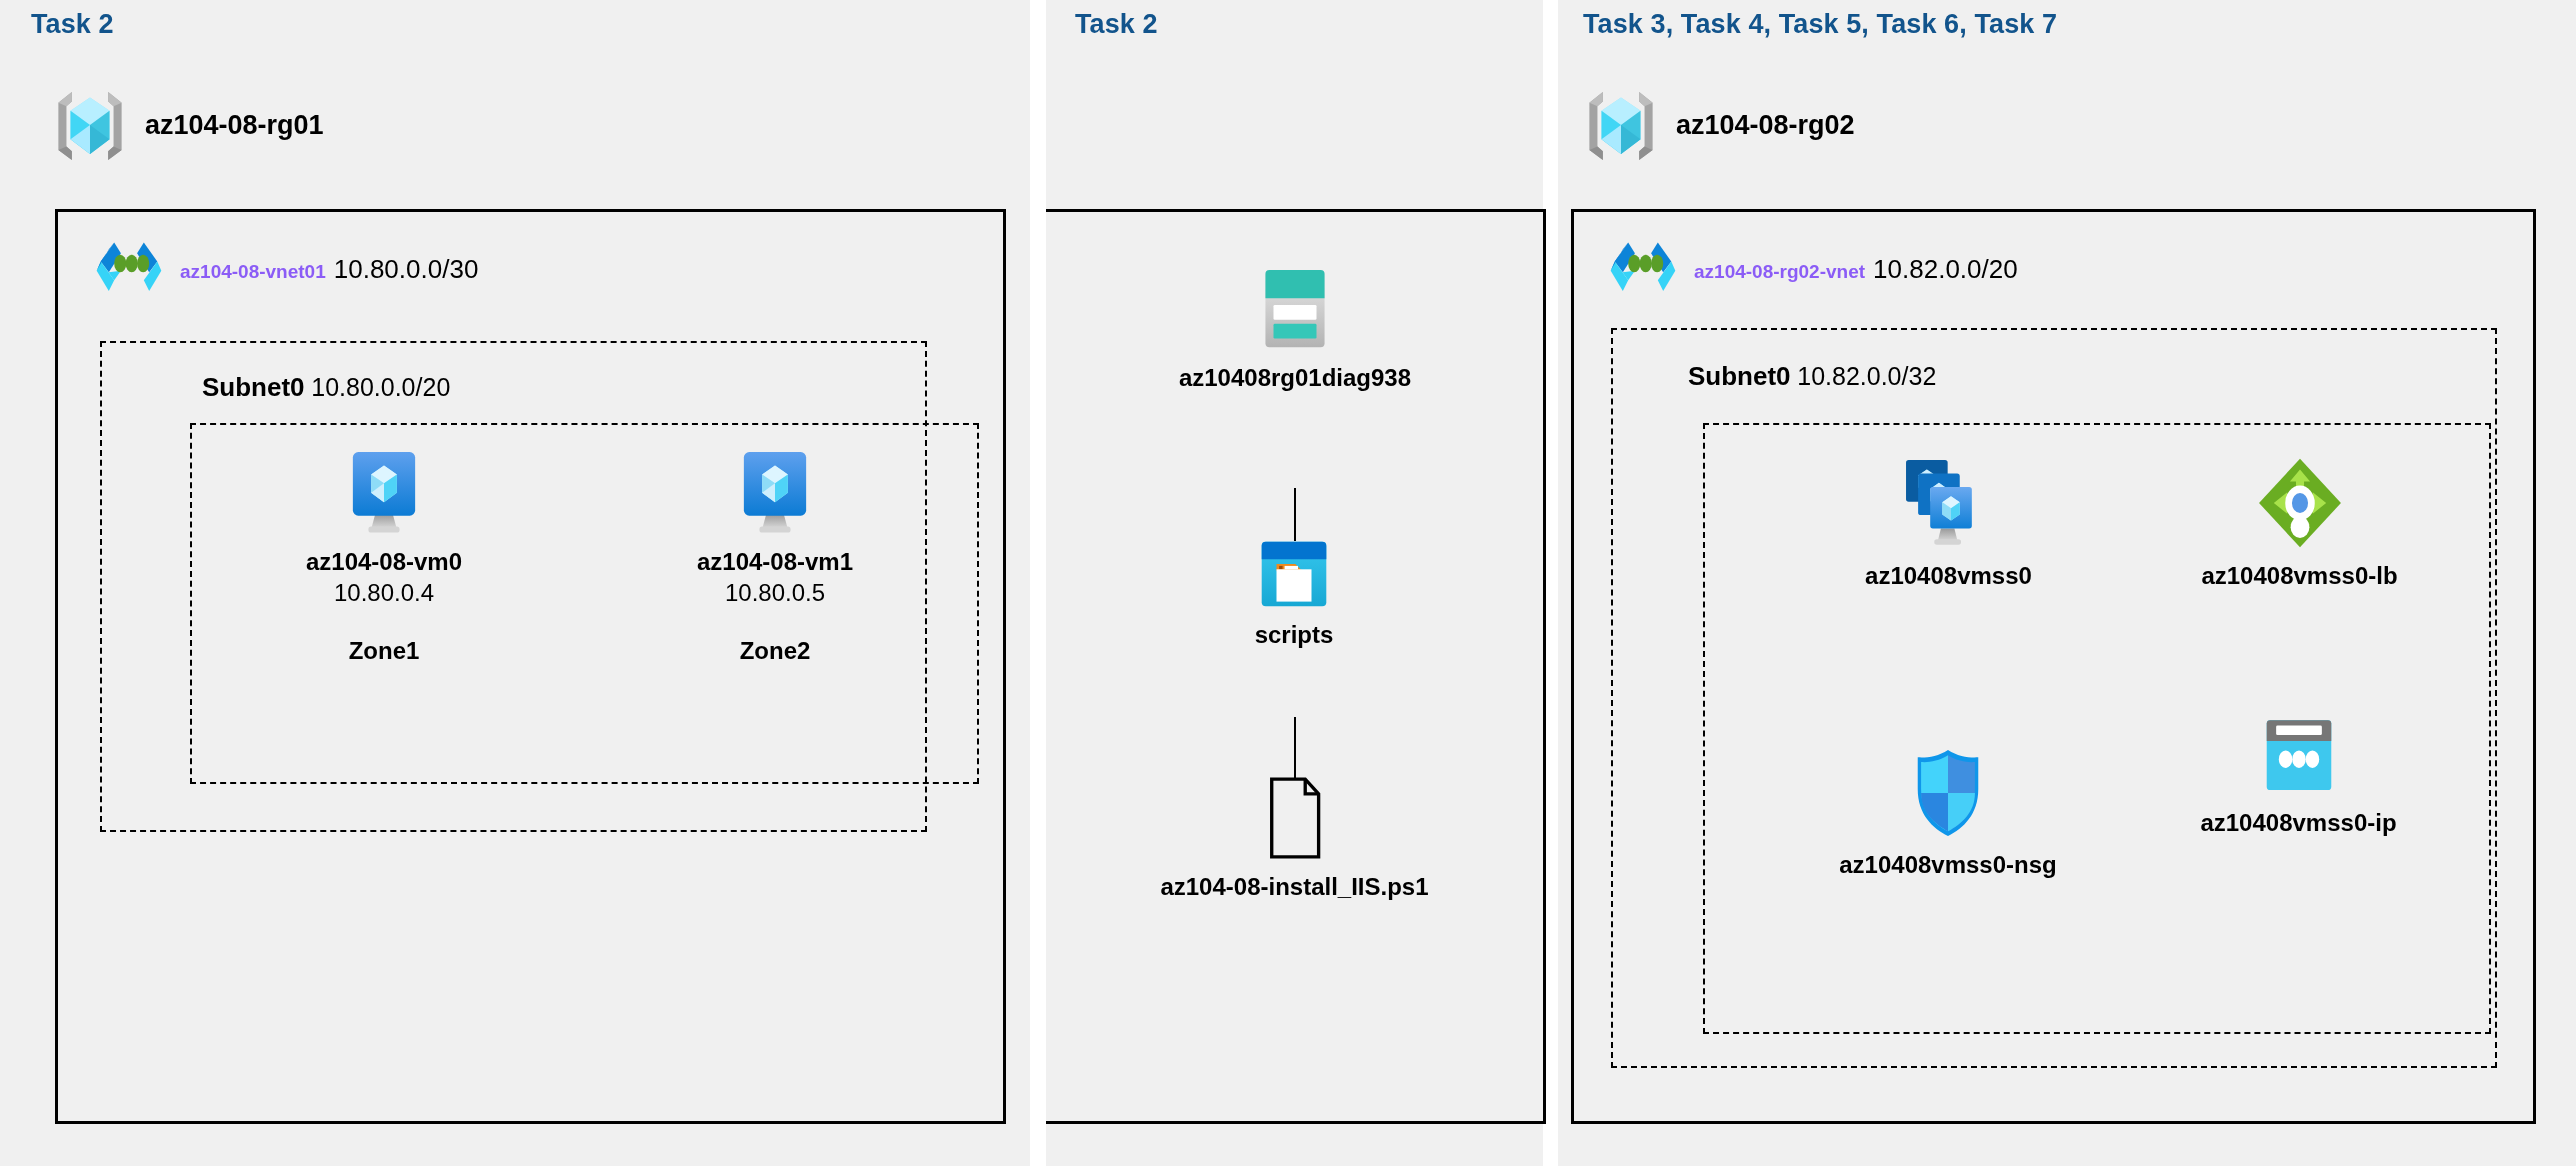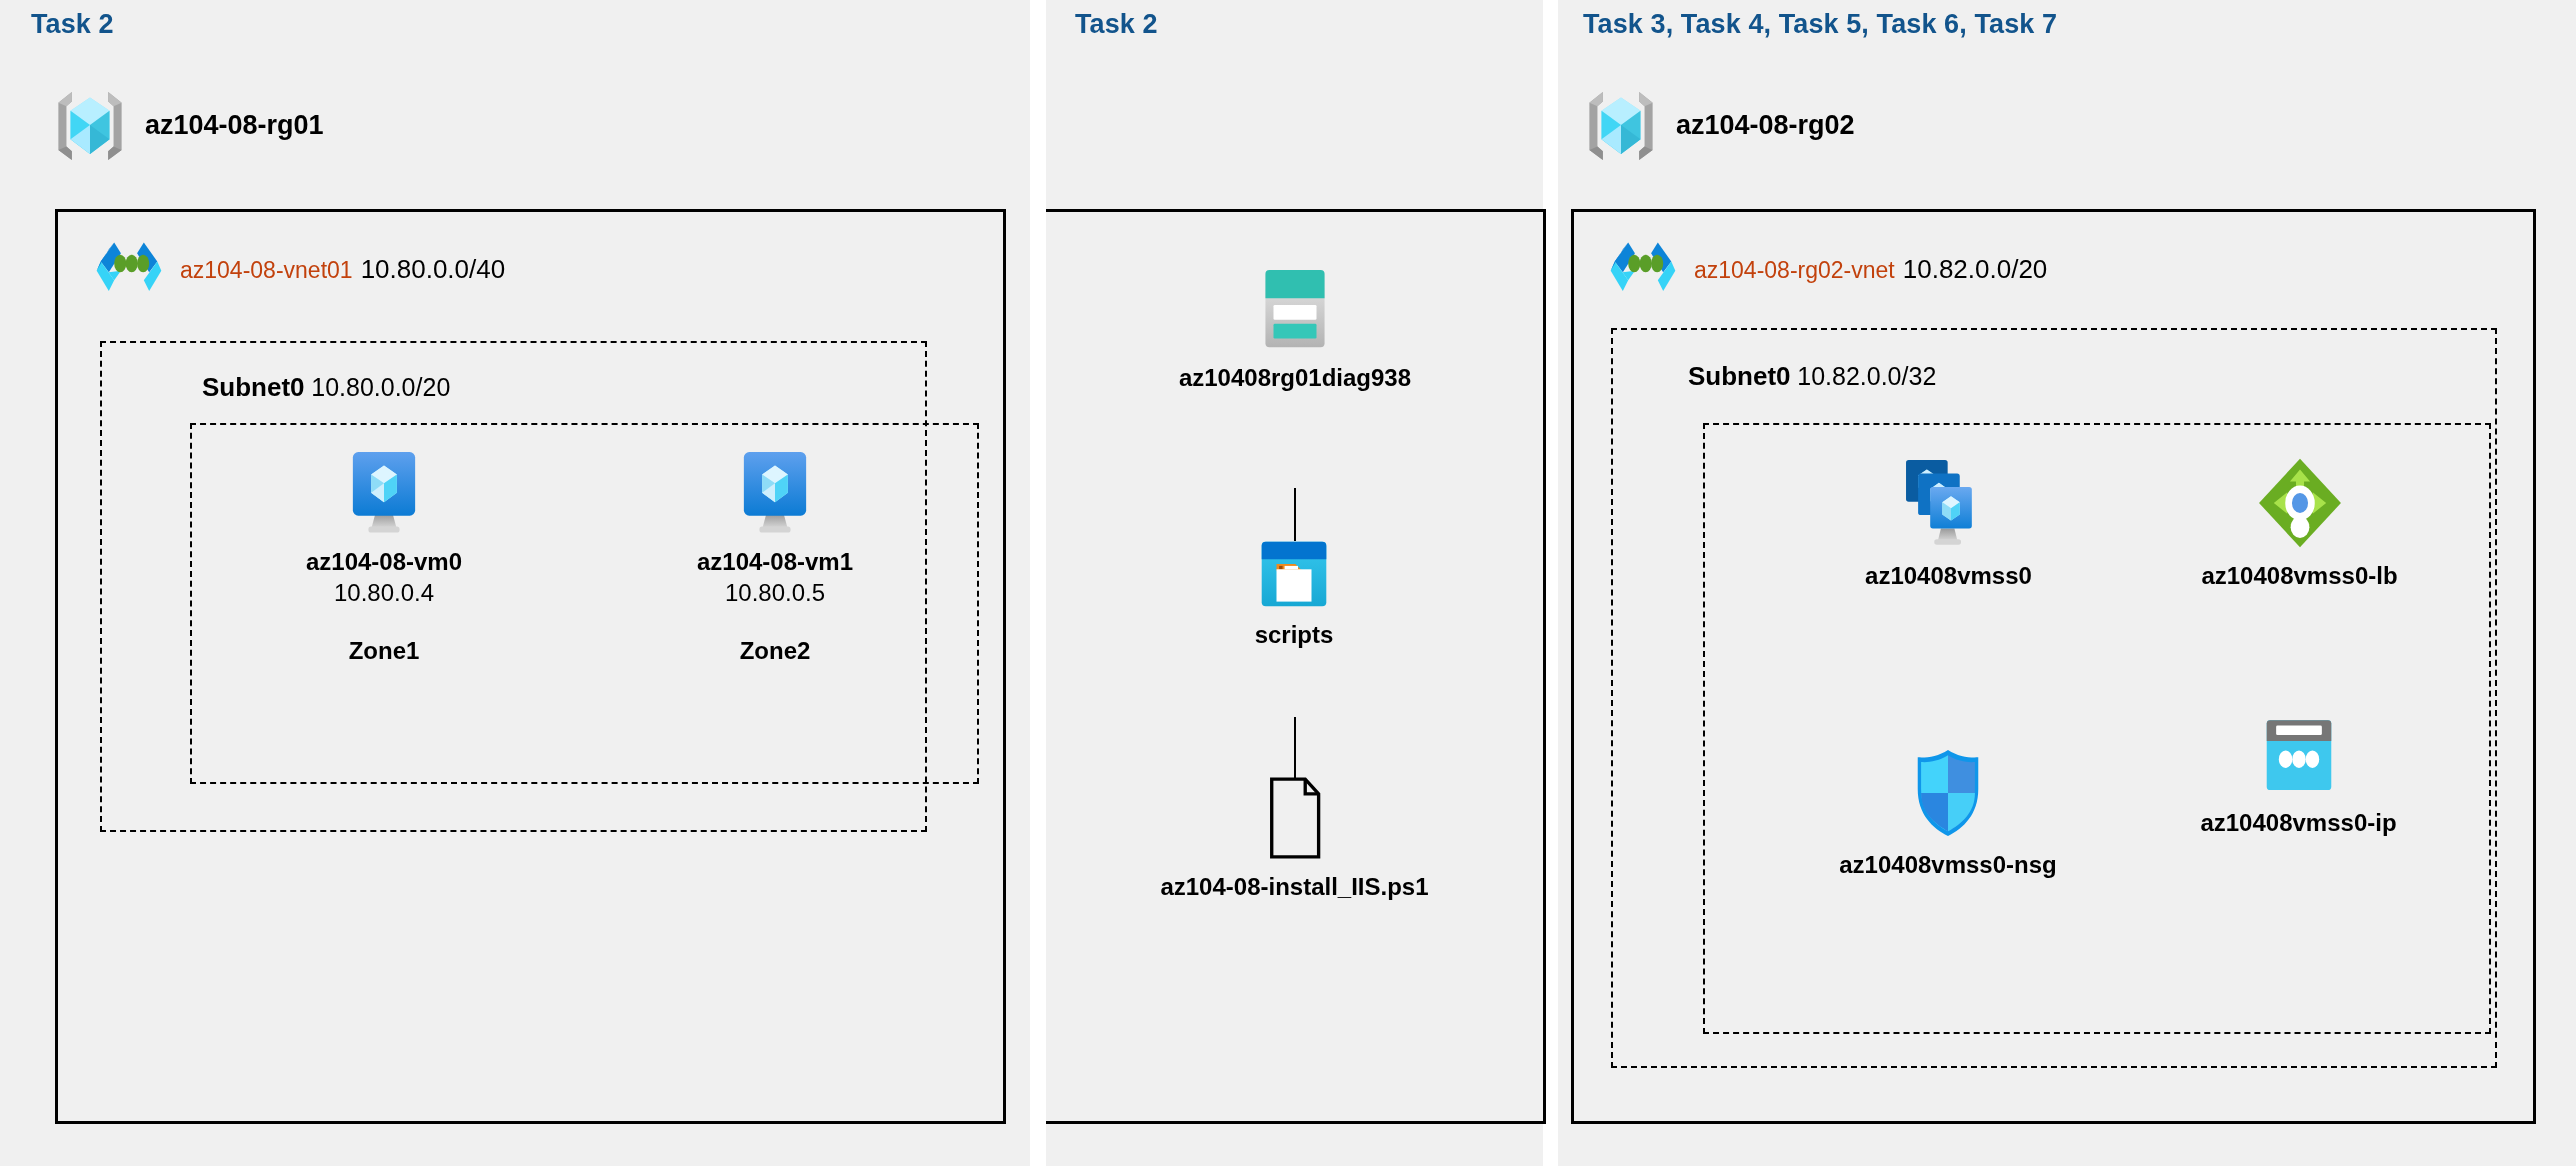--- a/index.html
+++ b/index.html
@@ -10,21 +10,21 @@
   .panel{position:absolute;background:#f0f0f0;}
   .task-title{
     position:absolute;color:#12548c;font-weight:bold;font-size:27px;
     letter-spacing:0.1px;white-space:nowrap;
   }
   .rg-row{position:absolute;display:flex;align-items:center;gap:15px;}
   .rg-label{font-size:27px;font-weight:bold;color:#000;white-space:nowrap;}
   .solid-box{position:absolute;border:3.4px solid #000;background:transparent;}
   .dashed-box{position:absolute;border:2.7px dashed #000;background:transparent;}
   .vnet-row{position:absolute;display:flex;align-items:center;gap:16px;white-space:nowrap;}
-  .vnet-name{font-size:23px;font-weight:normal;color:#c2410c;}
+  .vnet-name{font-size:19px;font-weight:bold;color:#8b5cf6;}
   .vnet-cidr{font-size:26px;font-weight:normal;color:#000;margin-left:8px;}
   .subnet-row{position:absolute;white-space:nowrap;}
   .subnet-name{font-size:26px;font-weight:bold;color:#000;}
   .subnet-cidr{font-size:25px;font-weight:normal;color:#000;margin-left:6.7px;}
   .node{position:absolute;display:flex;flex-direction:column;align-items:center;}
   .node .cap{font-size:24px;font-weight:bold;color:#000;white-space:nowrap;margin-top:12px;text-align:left;}
   .node .ip{font-size:24px;font-weight:normal;color:#000;white-space:nowrap;margin-top:2.7px;}
   .node .zone{font-size:24px;font-weight:bold;color:#000;white-space:nowrap;margin-top:30px;}
   .connector{position:absolute;background:#000;width:2px;}
   svg{display:block;}
@@ -73,21 +73,21 @@
       <path d="M10 30 L30 58 L22 74 L4 44 Z" fill="#36d3f7"></path>
       <path d="M30 2 L10 30 L4 44 L22 12 Z" fill="#0d84d8"></path>
       <path d="M74 2 L94 30 L82 46 L64 18 Z" fill="#0d84d8"></path>
       <path d="M94 30 L74 58 L82 74 L100 44 Z" fill="#36d3f7"></path>
       <ellipse cx="39" cy="33" rx="9" ry="13" fill="#5a9e28"></ellipse>
       <ellipse cx="56" cy="33" rx="9" ry="13" fill="#5a9e28"></ellipse>
       <ellipse cx="73" cy="33" rx="9" ry="13" fill="#5a9e28"></ellipse>
     </svg>
   </span>
   <span>
-    <span class="vnet-name">az104-08-vnet01</span><span class="vnet-cidr">10.80.0.0/40</span>
+    <span class="vnet-name">az104-08-vnet01</span><span class="vnet-cidr">10.80.0.0/30</span>
   </span>
 </div>
 
 <div class="dashed-box" style="left:100px;top:341px;width:823px;height:487px;"></div>
 
 <div class="subnet-row" style="left:202px;top:372px;">
   <span class="subnet-name">Subnet0</span><span class="subnet-cidr">10.80.0.0/20</span>
 </div>
 
 <div class="dashed-box" style="left:190px;top:423px;width:785px;height:357px;"></div>

